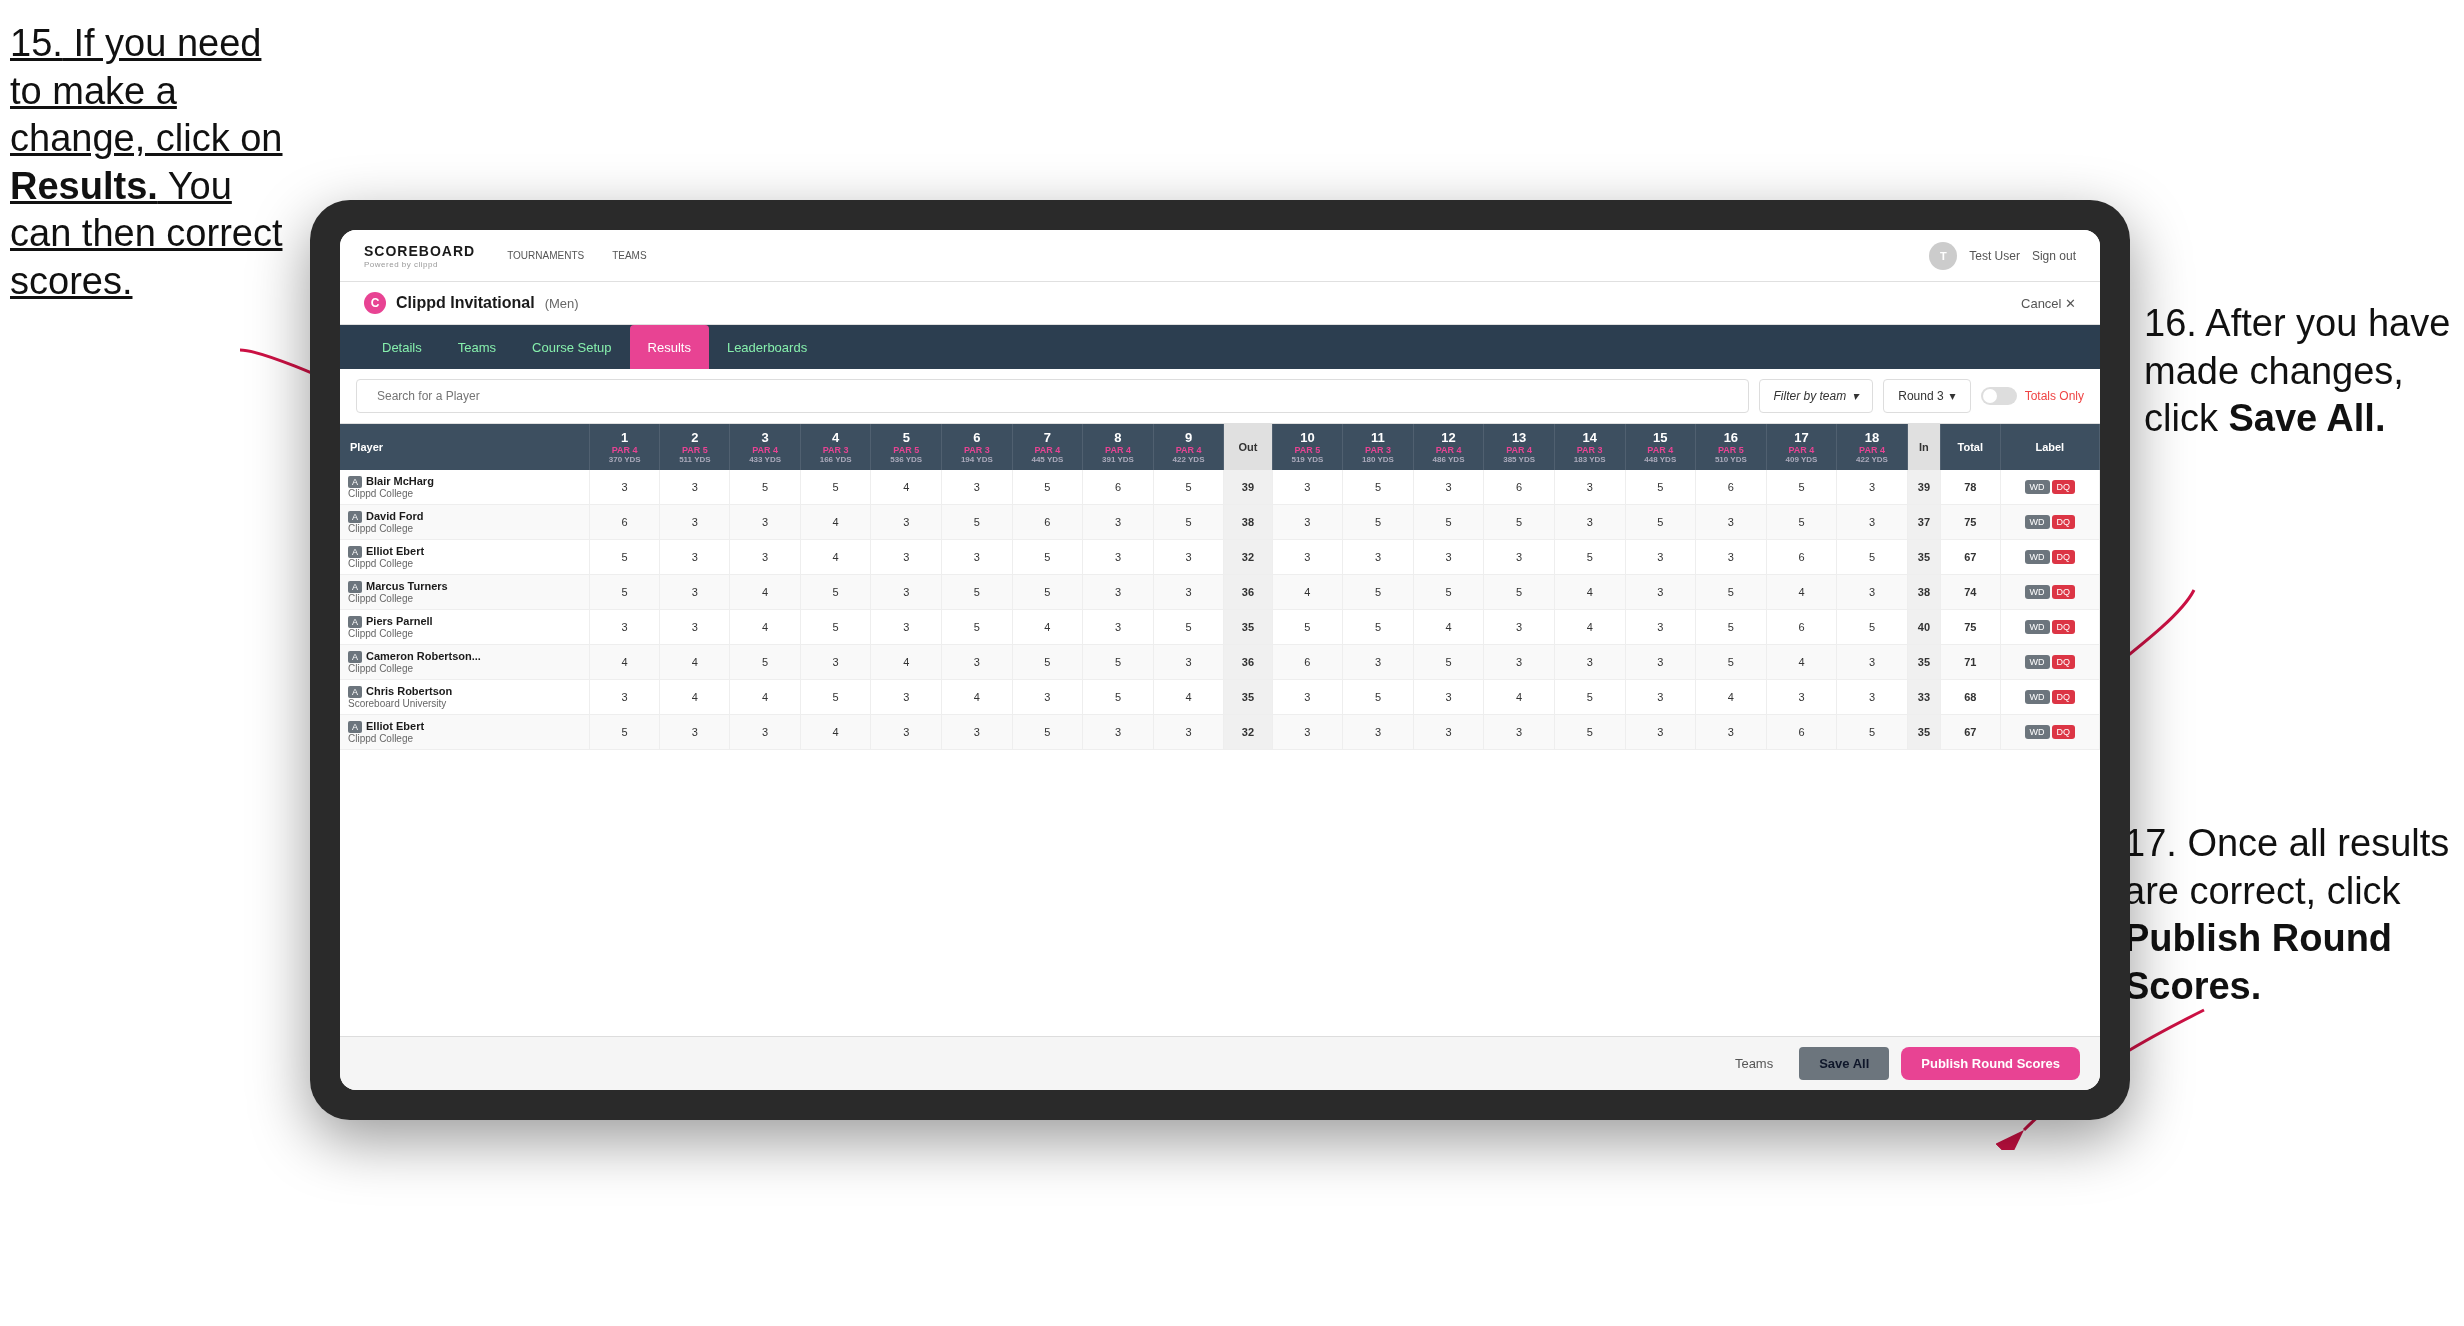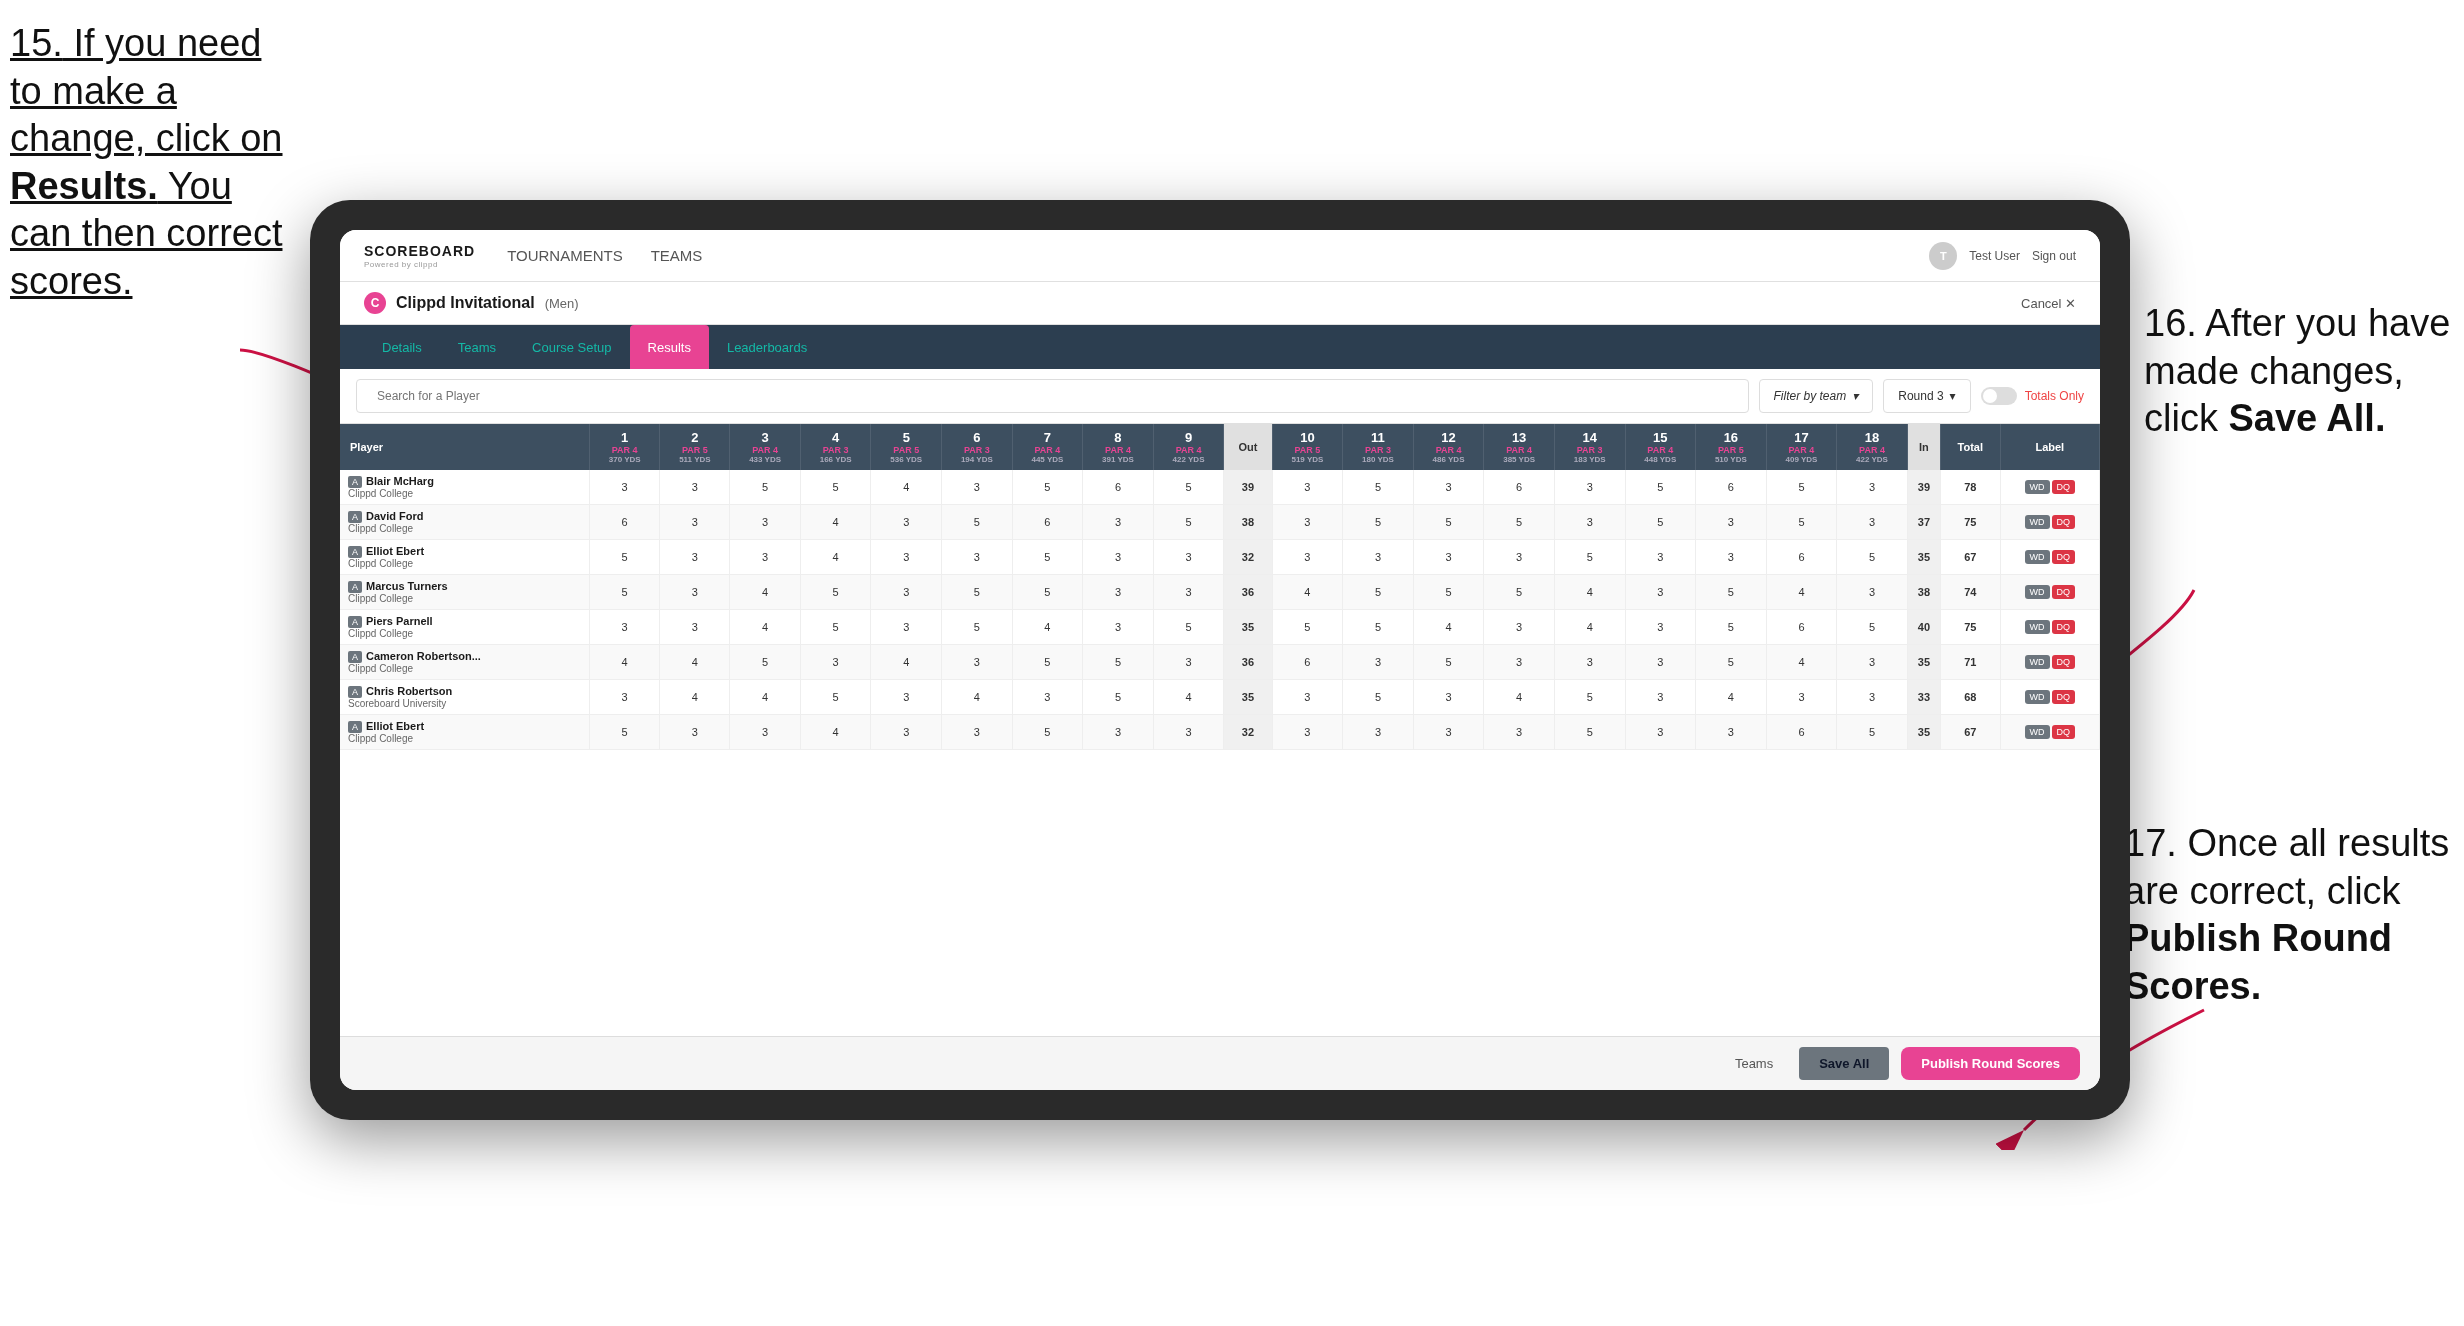--- a/index.html
+++ b/index.html
@@ -96,21 +96,21 @@
       display: block;
       font-weight: 400;
       letter-spacing: 0.5px;
     }
     .nav-links {
       display: flex;
       gap: 28px;
       flex: 1;
     }
     .nav-link {
-      font-size: 15px;
+      font-size: 10px;
       color: #555;
       text-decoration: none;
       padding: 4px 0;
       cursor: pointer;
     }
     .top-nav-right {
       display: flex;
       align-items: center;
       gap: 12px;
       font-size: 12px;
@@ -176,21 +176,21 @@
       background: #2c3e50;
       display: flex;
       align-items: center;
       padding: 0 24px;
       height: 44px;
       flex-shrink: 0;
     }
     .tab-item {
       padding: 12px 18px;
       font-size: 13px;
-      color: #14b8a6;
+      color: #86efac;
       cursor: pointer;
       height: 100%;
       display: flex;
       align-items: center;
     }
     .tab-item.active {
       color: #ffffff;
       background: #e84393;
       border-radius: 4px 4px 0 0;
     }

